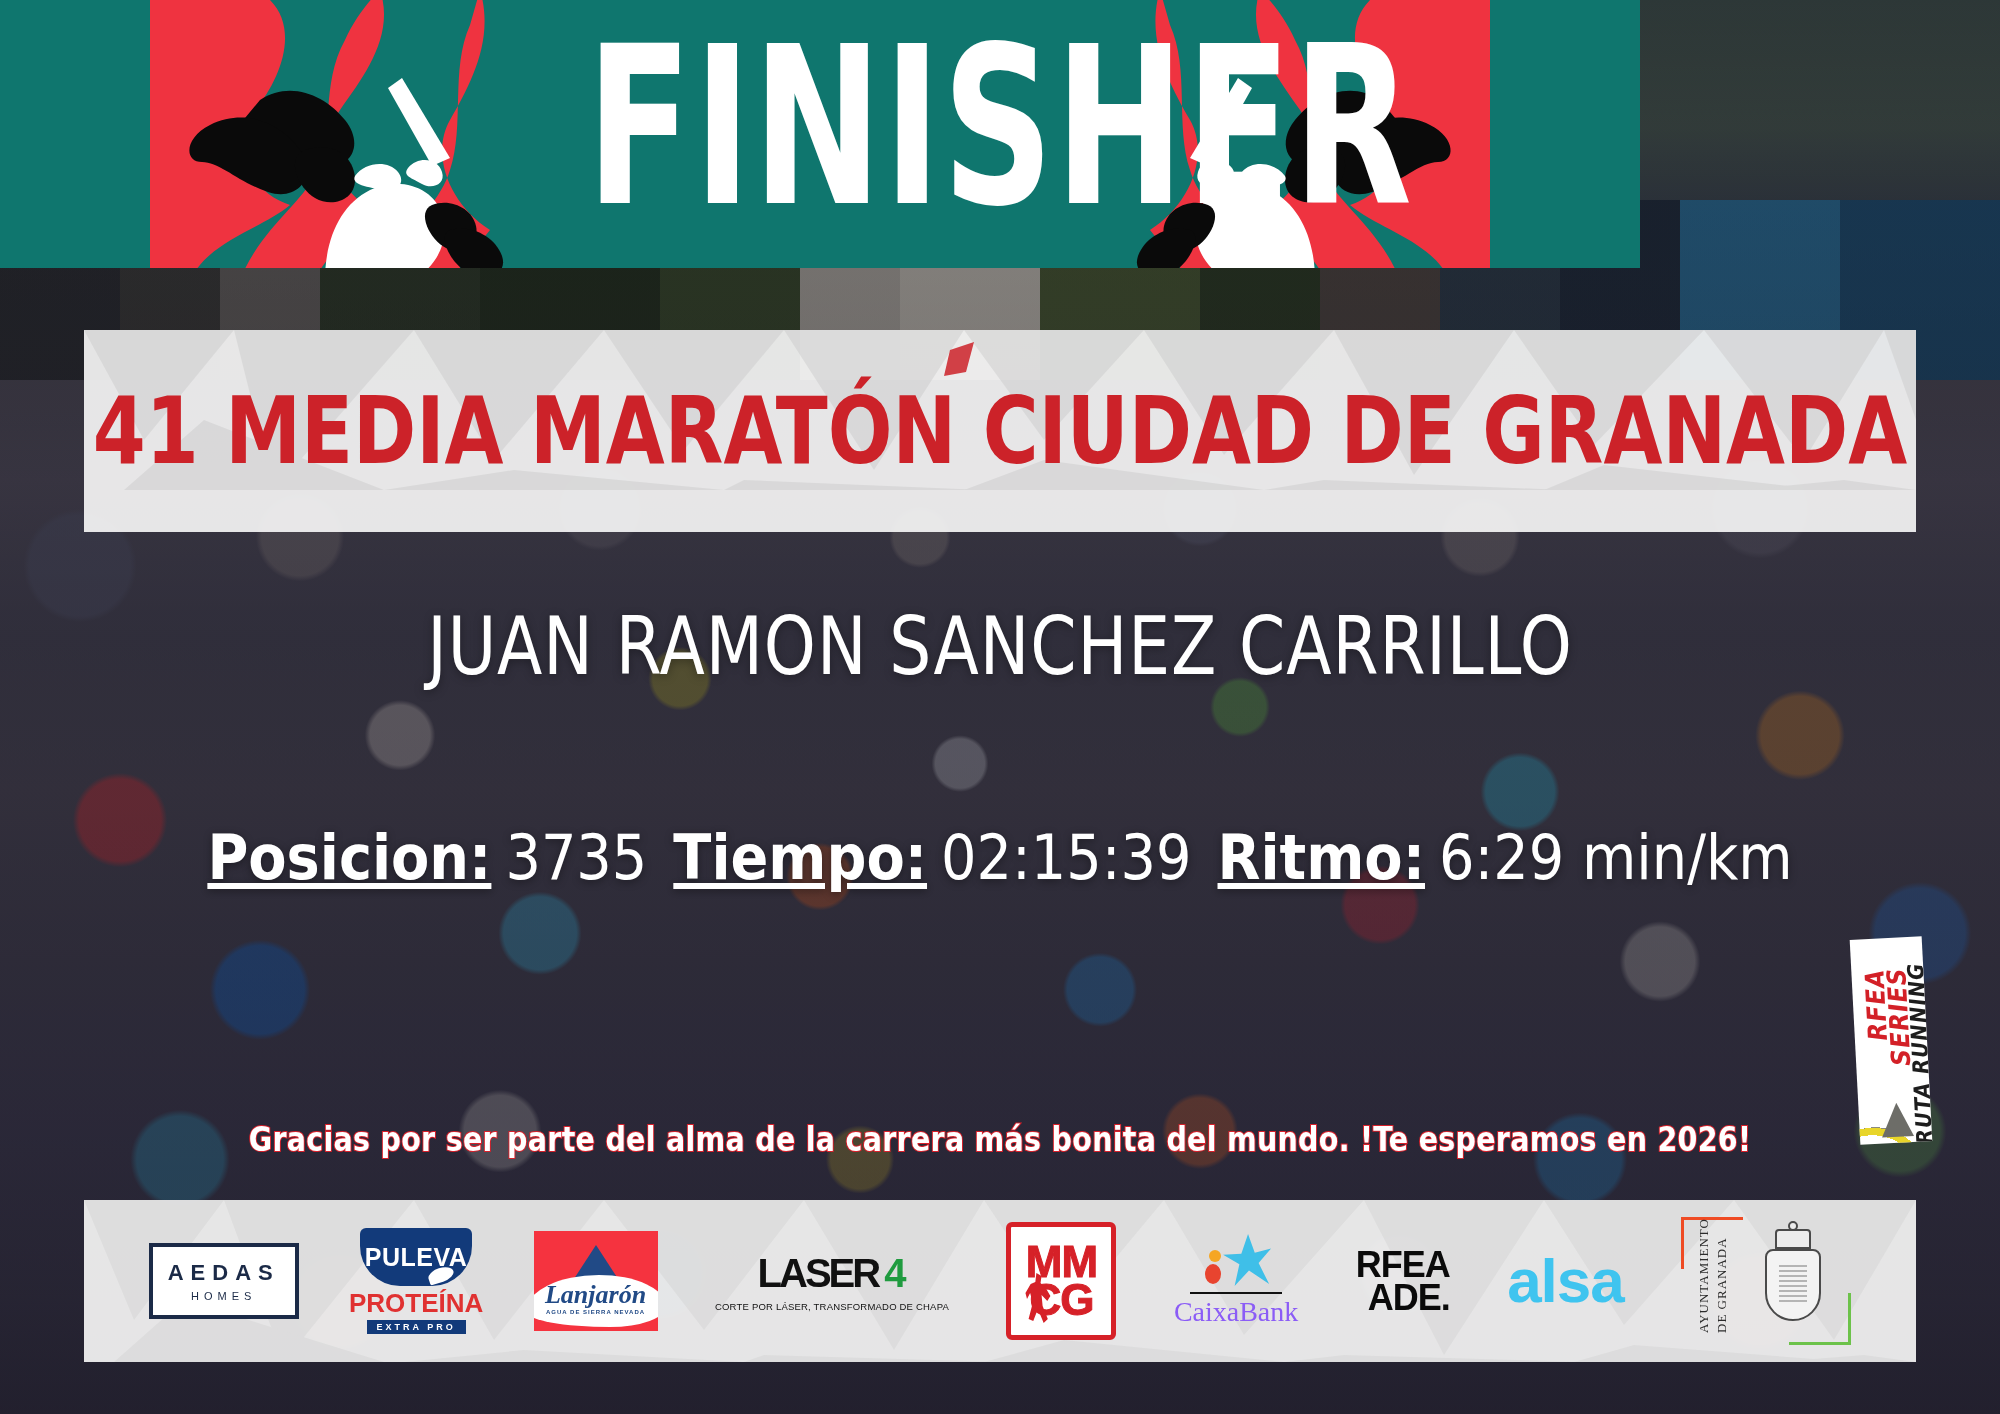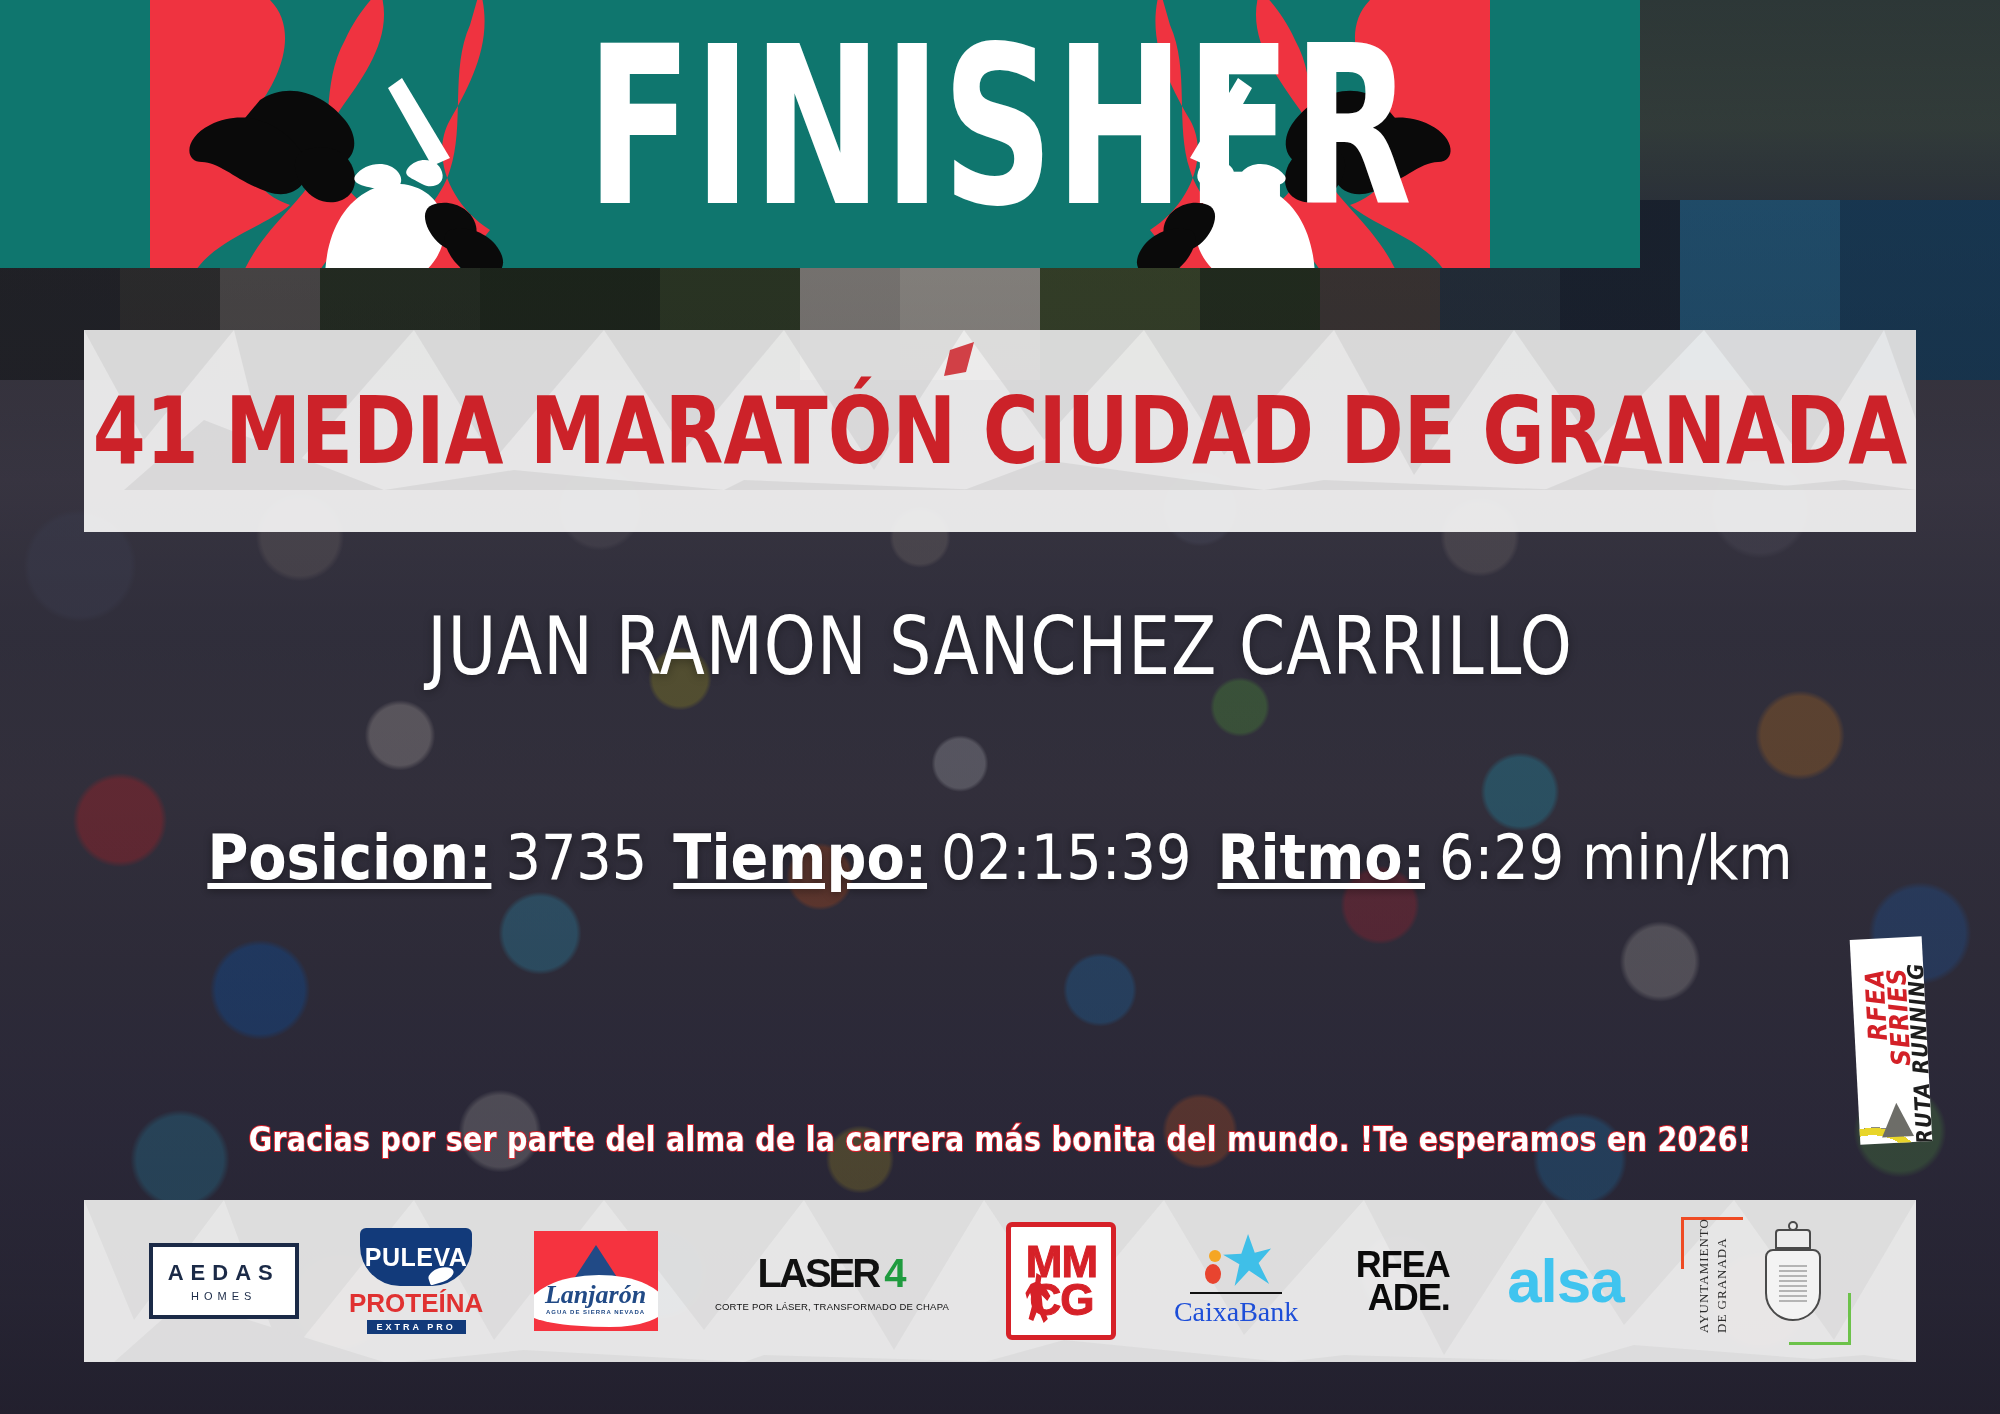--- a/index.html
+++ b/index.html
@@ -258,21 +258,21 @@
         z-index:4; }
 
   
   .caixa { display:flex; flex-direction:column; align-items:center; }
   .caixa .star { position:relative; width:70px; height:56px; }
   .caixa .s1 { position:absolute; left:22px; top:0; width:48px; height:52px; background:#3fbfe8;
                clip-path:polygon(52% 0,66% 36%,100% 28%,74% 56%,96% 96%,54% 70%,24% 100%,34% 58%,0 40%,38% 38%); }
   .caixa .dot1 { position:absolute; left:8px; top:16px; width:12px; height:12px; border-radius:50%; background:#f5a623; }
   .caixa .dot2 { position:absolute; left:4px; top:30px; width:16px; height:20px; border-radius:50%; background:#e8442f; }
   .caixa .rule { width:92px; height:2px; background:#111; margin-top:2px; }
-  .caixa .nm { font-family:"Liberation Serif",serif; font-size:28px; color:#1d4ed8; margin-top:2px; }
+  .caixa .nm { font-family:"Liberation Serif",serif; font-size:28px; color:#8b5cf6; margin-top:2px; }
 
   
   .powerade { display:flex; flex-direction:column; align-items:flex-end; }
   .powerade .p1, .powerade .p2 { font-weight:700; color:#0a0a0a; line-height:.92;
         font-size:36px; letter-spacing:-1px;
         font-family:"Liberation Sans Narrow","Liberation Sans",sans-serif; }
 
   
   .alsa { color:#3fc4ef; font-size:62px; font-weight:700; letter-spacing:-1px; line-height:1;
           font-family:"Liberation Sans","DejaVu Sans",sans-serif; }

